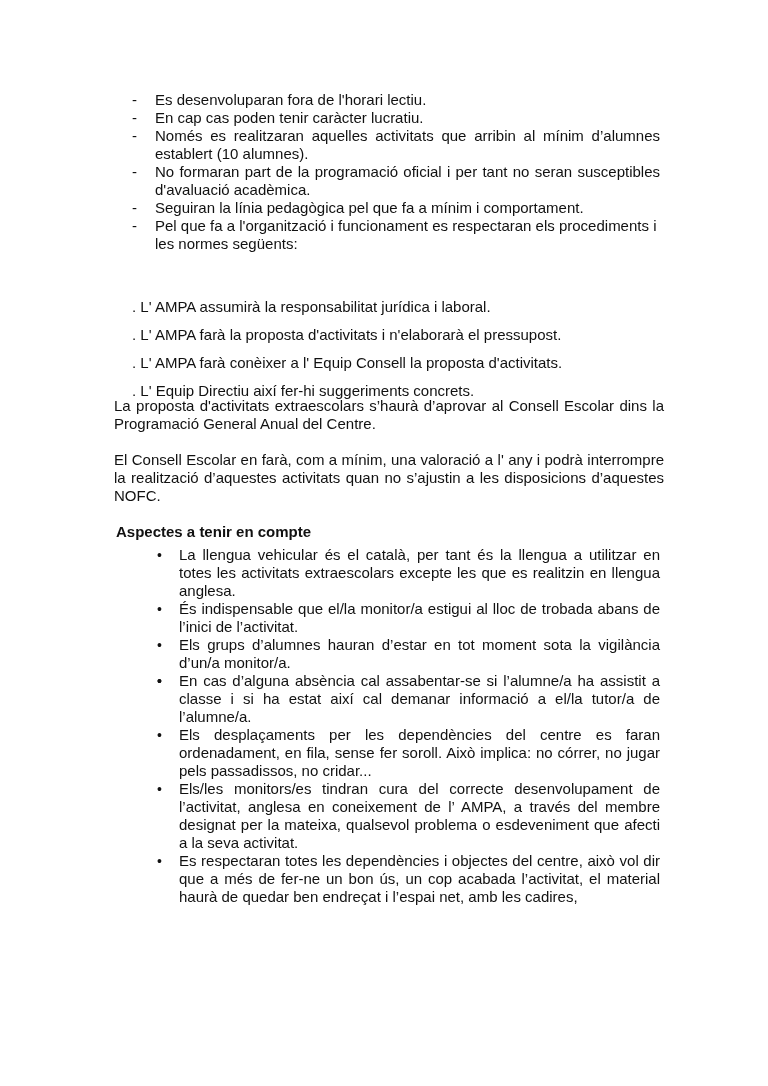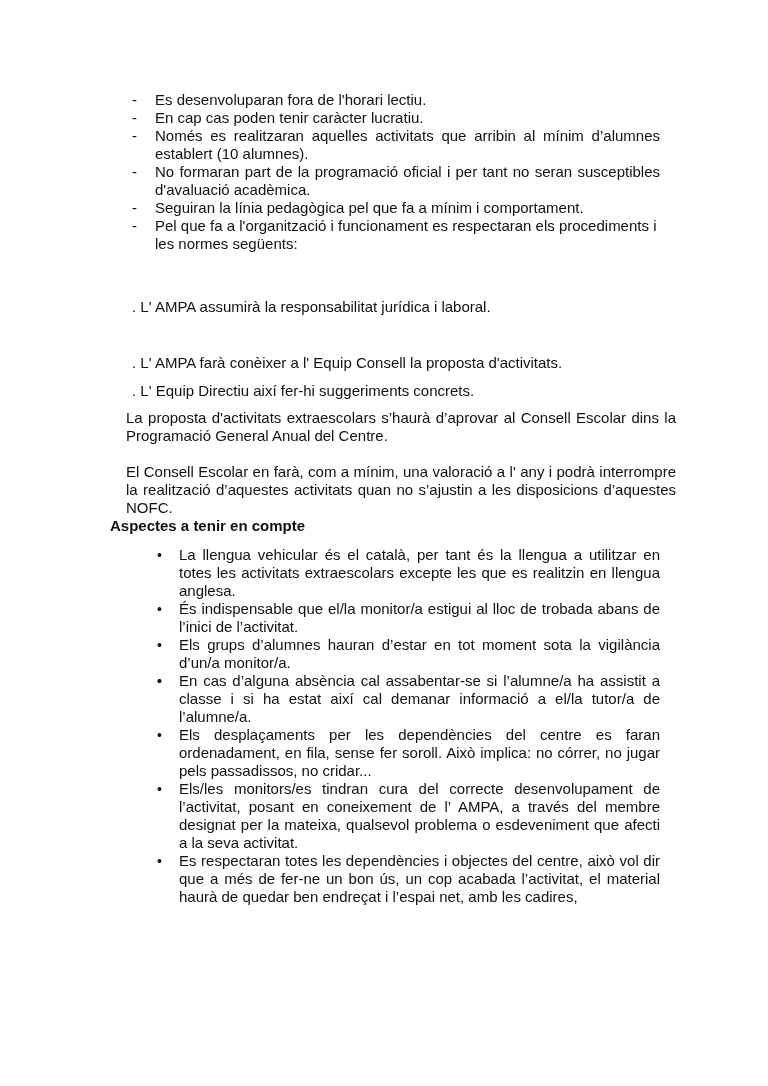--- a/index.html
+++ b/index.html
@@ -5,22 +5,22 @@
     html, body { margin: 0; padding: 0; background: #ffffff; }
     body {
       width: 768px; height: 1086px; position: relative; overflow: hidden;
       font-family: "Liberation Sans", sans-serif; font-size: 15px; color: #111111;
     }
     .page { position: absolute; left: 0; top: 0; width: 768px; height: 1086px; }
     .dash-list { position: absolute; left: 110px; top: 91px; width: 550px; margin: 0; padding: 0; list-style: none; }
     .dash-list li { position: relative; padding-left: 45px; line-height: 18px; text-align: left; }
     .dash-list li .mark { position: absolute; left: 22px; top: 0; }
     .dot-para { position: absolute; left: 116px; width: 555px; margin: 16px; line-height: 18px; }
-    .para { position: absolute; left: 110px; width: 550px; margin: 16px; line-height: 18px; text-align: justify; }
-    .heading { position: absolute; left: 110px; top: 517px; margin: 0; font-weight: bold; font-size: 15px; line-height: 18px; }
+    .para { position: absolute; left: 110px; width: 550px; margin: 4px; line-height: 18px; text-align: justify; }
+    .heading { position: absolute; left: 110px; top: 517px; margin: 6px; font-weight: bold; font-size: 15px; line-height: 18px; }
     .bullet-list { position: absolute; left: 110px; top: 546px; width: 550px; margin: 0; padding: 0; list-style: none; }
     .bullet-list li { position: relative; padding-left: 69px; line-height: 18px; text-align: justify; }
     .bullet-list li .mark { position: absolute; left: 47px; top: 0; font-size: 14px; }
   </style>
 </head>
 <body>
 
 <div class="page">
 
   <ul class="dash-list">
@@ -32,32 +32,33 @@
       </li>
     <li>
         <span class="mark">-</span>
         <span style="display:block;text-align:justify">No formaran part de la programació oficial i per tant no seran susceptibles d'avaluació acadèmica.</span>
       </li>
     <li><span class="mark">-</span><span>Seguiran la línia pedagògica pel que fa a mínim i comportament.</span></li>
     <li><span class="mark">-</span><span>Pel que fa a l'organització i funcionament es respectaran els procediments i les normes següents:</span></li>
   </ul>
 
   <p class="dot-para" style="top:282px">. L' AMPA assumirà la responsabilitat jurídica i laboral.</p>
+  <p class="dot-para" style="top:310px">. L' AMPA farà la proposta d'activitats i n'elaborarà el pressupost.</p>
   <p class="dot-para" style="top:338px">. L' AMPA farà conèixer a l' Equip Consell la proposta d'activitats.</p>
   <p class="dot-para" style="top:366px">. L' Equip Directiu així fer-hi suggeriments concrets.</p>
 
   <p class="para" style="top:393px">La proposta d'activitats extraescolars s’haurà d’aprovar al Consell Escolar dins la Programació General Anual del Centre.</p>
   <p class="para" style="top:447px">El Consell Escolar en farà, com a mínim, una valoració a l' any i podrà interrompre la realització d’aquestes activitats quan no s’ajustin a les disposicions d’aquestes NOFC.</p>
 
   <h2 class="heading">Aspectes a tenir en compte</h2>
 
   <ul class="bullet-list">
     <li><span class="mark">•</span><span>La llengua vehicular és el català, per tant és la llengua a utilitzar en totes les activitats extraescolars excepte les que es realitzin en llengua anglesa.</span></li>
     <li><span class="mark">•</span><span>És indispensable que el/la monitor/a estigui al lloc de trobada abans de l’inici de l’activitat.</span></li>
     <li><span class="mark">•</span><span>Els grups d’alumnes hauran d’estar en tot moment sota la vigilància d’un/a monitor/a.</span></li>
     <li><span class="mark">•</span></li>
     <li><span class="mark">•</span><span>En cas d’alguna absència cal assabentar-se si l’alumne/a ha assistit a classe i si ha estat així cal demanar informació a el/la tutor/a de l’alumne/a.</span></li>
     <li><span class="mark">•</span><span>Els desplaçaments per les dependències del centre es faran ordenadament, en fila, sense fer soroll. Això implica: no córrer, no jugar pels passadissos, no cridar...</span></li>
-    <li><span class="mark">•</span><span>Els/les monitors/es tindran cura del correcte desenvolupament de l’activitat, posant en coneixement de l’ AMPA, a través del membre designat per la mateixa, qualsevol problema o esdeveniment que afecti a la seva activitat.</span></li>
+    <li><span class="mark">•</span><span>Els/les monitors/es tindran cura del correcte desenvolupament de l’activitat, anglesa en coneixement de l’ AMPA, a través del membre designat per la mateixa, qualsevol problema o esdeveniment que afecti a la seva activitat.</span></li>
     <li><span class="mark">•</span><span>Es respectaran totes les dependències i objectes del centre, això vol dir que a més  de fer-ne un bon ús, un cop acabada l’activitat, el material haurà de quedar ben endreçat i l’espai net, amb les cadires,</span></li>
   </ul>
 
 </div>
 
 </body></html>

